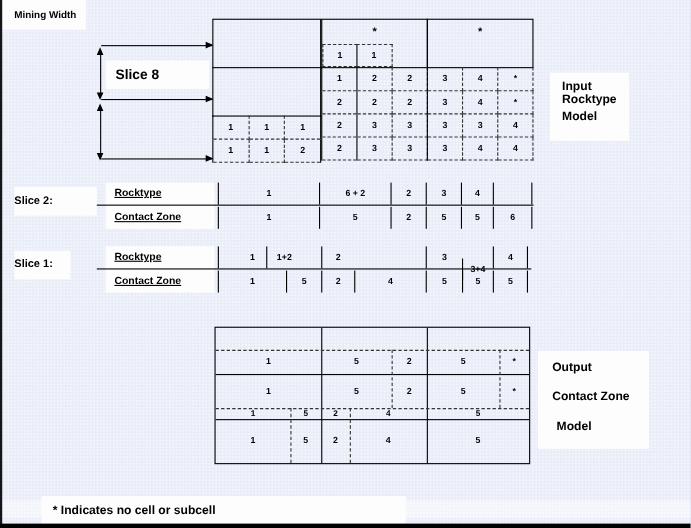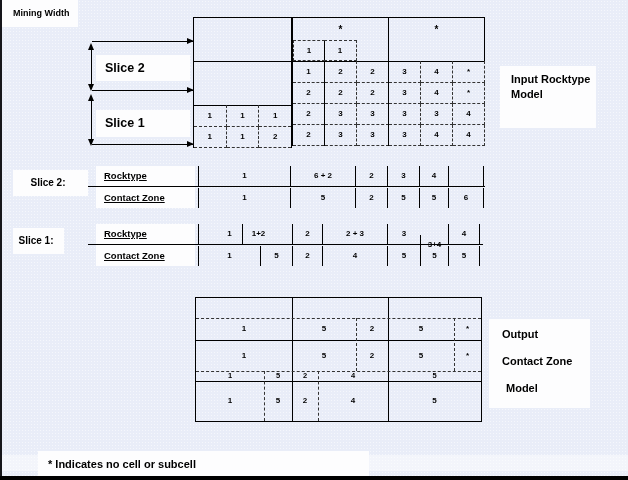--- a/index.html
+++ b/index.html
@@ -10,21 +10,21 @@
     background-image: radial-gradient(rgba(255,255,255,0.55) 0.6px, rgba(0,0,0,0) 0.7px);
     background-size: 3px 3px;
     font-family: "Liberation Sans", sans-serif; color: #000;
   }
   .wbox { position: absolute; background: #FDFDFE; }
 
   
   .lblSmall  { font: bold 9px/26px "Liberation Sans", sans-serif; letter-spacing: 0; }
   .lblSlice  { font: bold 12.5px/26px "Liberation Sans", sans-serif; }
   .lblRow    { font: bold 9.5px/20px "Liberation Sans", sans-serif; text-decoration: underline; }
-  .lblSliceN { font: bold 10px/26px "Liberation Sans", sans-serif; text-align: center; padding-right: 5px; }
+  .lblSliceN { font: bold 10px/26px "Liberation Sans", sans-serif; text-align: left; padding-right: 5px; }
   .lblCap    { font: bold 11px "Liberation Sans", sans-serif; }
 
   
   .harrow { position: absolute; height: 1px; background: #000; }
   .harrow::after { content:""; position:absolute; right:-1px; top:-3px;
     border-left:7px solid #000; border-top:3px solid transparent; border-bottom:3px solid transparent; }
   .varrow { position: absolute; width: 7px; }
   .varrow .vlinei { position:absolute; left:3px; top:4px; bottom:4px; width:1px; background:#000; }
   .varrow::before { content:""; position:absolute; top:0; left:0;
     border-left:3.5px solid transparent; border-right:3.5px solid transparent; border-bottom:7px solid #000; }
@@ -63,22 +63,21 @@
   .chromeBot   { position:absolute; left:0; top:476px; width:628px; height:4px; background:#000; }
   .band        { position:absolute; left:0; top:455px; width:628px; height:16px; background:rgba(255,255,255,0.45); }
 </style>
 </head>
 <body>
 
 <div id="stage">
 
   <div class="wbox lblSmall" style="left:0;top:44;width:78px;height:26px;padding-left:13px">Mining Width</div>
   <div class="wbox lblSmall" style="left:0;top:100;width:78px;height:27px;padding-left:13px">Mining Width</div>
-  <div class="wbox lblSlice" style="left:96px;top:55px;width:94px;height:26px;padding-left:9px">Slice 2</div>
-  <div class="wbox lblSlice" style="left:96px;top:110px;width:94px;height:27px;padding-left:9px">Slice 1</div>
+  <div class="wbox lblSlice" style="left:96px;top:55px;width:94px;height:26px;padding-left:9px">Slice 8</div>
 
   <div class="harrow" style="left:92px;top:41px;width:101px"></div>
   <div class="harrow" style="left:92px;top:90px;width:101px"></div>
   <div class="harrow" style="left:92px;top:144px;width:101px"></div>
   <div class="varrow" style="left:88px;top:43px;height:48px">
       <div class="vlinei"></div>
     </div>
   <div class="varrow" style="left:88px;top:94px;height:52px">
       <div class="vlinei"></div>
     </div>
@@ -154,21 +153,21 @@
       </tr>
       <tr>
         <td>3</td>
         <td>4</td>
         <td>4</td>
       </tr>
     </tbody>
       </table>
   </div>
 
-  <div class="wbox" style="left:500px;top:66px;width:96px;height:62px;padding:7px 0 0 11px">
+  <div class="wbox" style="left:500px;top:66px;width:72px;height:62px;padding:7px 0 0 11px">
     <div class="lblCap">Input Rocktype</div>
     <div class="lblCap" style="margin-top:3px">Model</div>
   </div>
 
   <div class="wbox lblSliceN" style="left:13px;top:170px;width:75px;height:26px">Slice 2:</div>
   <div class="wbox" style="left:96px;top:166px;width:99px;height:42px">
     <div class="lblRow" style="padding-left:8px">Rocktype</div>
     <div class="lblRow" style="padding-left:8px;margin-top:2px">Contact Zone</div>
   </div>
   <div class="hline" style="left:88px;top:186px;width:397px"></div>
@@ -190,21 +189,20 @@
   <div class="wbox lblSliceN" style="left:13px;top:228px;width:51px;height:26px">Slice 1:</div>
   <div class="wbox" style="left:96px;top:224px;width:99px;height:42px">
     <div class="lblRow" style="padding-left:8px">Rocktype</div>
     <div class="lblRow" style="padding-left:8px;margin-top:2px">Contact Zone</div>
   </div>
   <div class="hline" style="left:88px;top:244px;width:395px"></div>
 
   <div class="tcell" style="left:198px;top:224px;width:62px">1</div>
   <div class="tcell" style="left:242px;top:224px;width:32px">1+2</div>
   <div class="tcell" style="left:292px;top:224px;width:30px">2</div>
-  <div class="tcell" style="left:322px;top:224px;width:65px">2 + 3</div>
   <div class="tcell" style="left:387px;top:224px;width:33px">3</div>
   <div class="tcell" style="left:420px;top:235px;width:28px">3+4</div>
   <div class="tcell end" style="left:448px;top:224px;width:32px">4</div>
 
   <div class="tcell" style="left:198px;top:246px;width:62px">1</div>
   <div class="tcell" style="left:260px;top:246px;width:32px">5</div>
   <div class="tcell" style="left:292px;top:246px;width:30px">2</div>
   <div class="tcell" style="left:322px;top:246px;width:65px">4</div>
   <div class="tcell" style="left:387px;top:246px;width:33px">5</div>
   <div class="tcell" style="left:420px;top:246px;width:28px">5</div>

